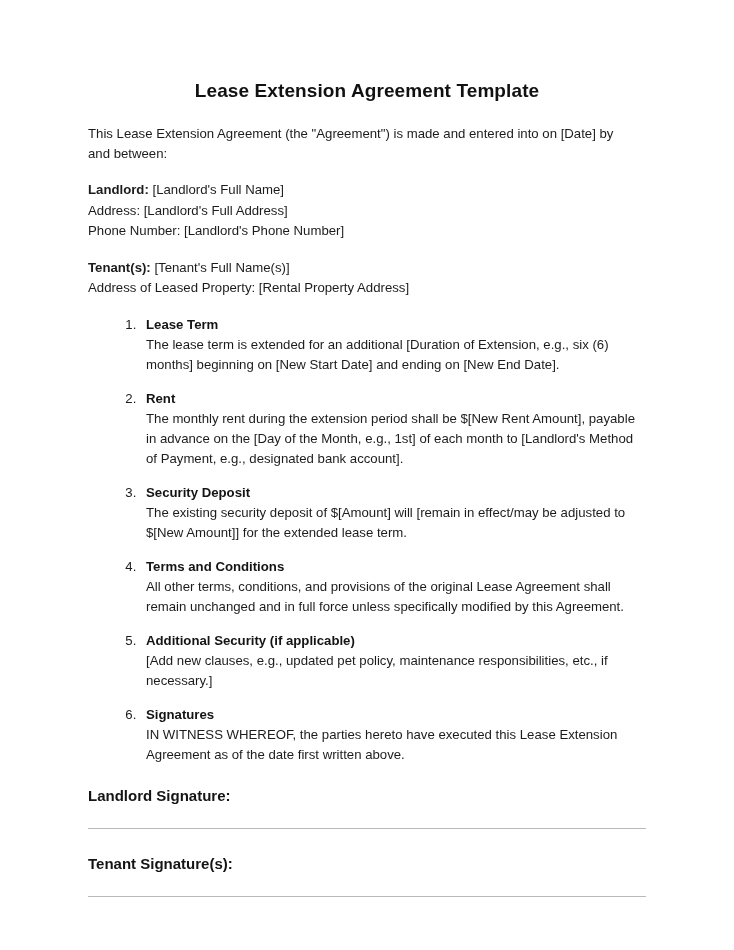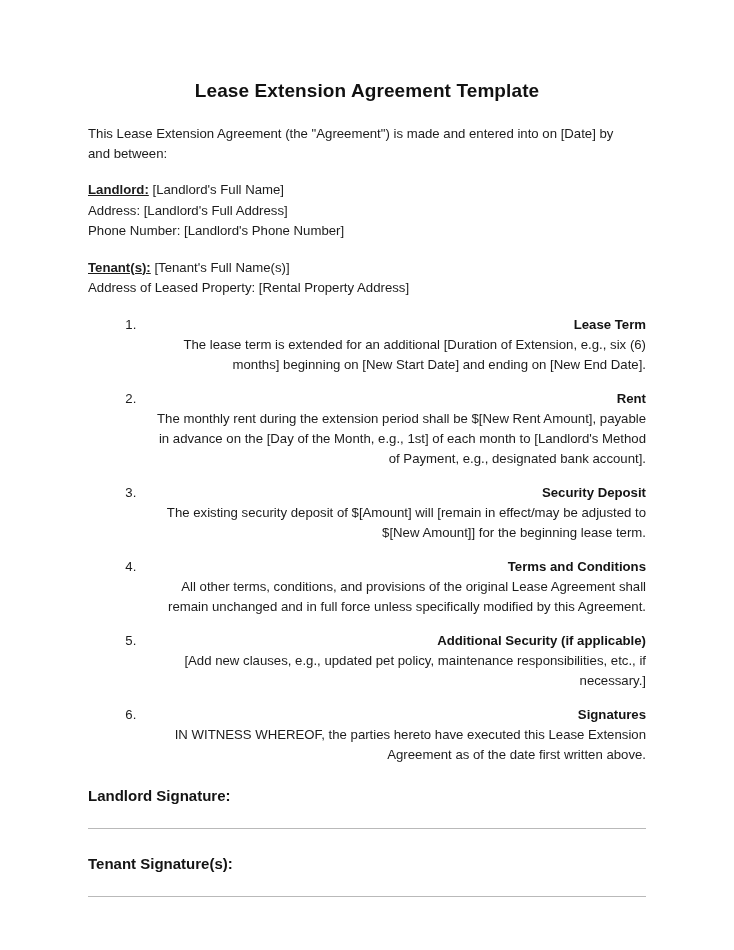--- a/index.html
+++ b/index.html
@@ -39,32 +39,30 @@
   .block {
     margin: 0 0 16px 0;
   }
   .block .line {
     font-size: 13.2px;
     line-height: 20.5px;
     color: #1c1c1c;
   }
   .lbl {
     font-weight: bold;
-    text-decoration: underline;
   }
   ol.clauses {
     margin: 0;
     padding: 0 0 0 52px;
     list-style-type: decimal;
     font-size: 13.2px;
   }
   ol.clauses > li {
     margin: 0 0 14px 0;
     padding-left: 6px;
-    text-align: right;
   }
   ol.clauses > li::marker {
     font-weight: normal;
     color: #1c1c1c;
   }
   .clause-title {
     font-weight: bold;
     font-size: 13.2px;
     line-height: 19px;
     display: block;
@@ -118,21 +116,21 @@
     <li>
       <span class="clause-title">Lease Term</span>
       <span class="clause-body">The lease term is extended for an additional [Duration of Extension, e.g., six (6) months] beginning on [New Start Date] and ending on [New End Date].</span>
     </li>
     <li>
       <span class="clause-title">Rent</span>
       <span class="clause-body">The monthly rent during the extension period shall be $[New Rent Amount], payable in advance on the [Day of the Month, e.g., 1st] of each month to [Landlord's Method of Payment, e.g., designated bank account].</span>
     </li>
     <li>
       <span class="clause-title">Security Deposit</span>
-      <span class="clause-body">The existing security deposit of $[Amount] will [remain in effect/may be adjusted to $[New Amount]] for the beginning lease term.</span>
+      <span class="clause-body">The existing security deposit of $[Amount] will [remain in effect/may be adjusted to $[New Amount]] for the extended lease term.</span>
     </li>
     <li>
       <span class="clause-title">Terms and Conditions</span>
       <span class="clause-body">All other terms, conditions, and provisions of the original Lease Agreement shall remain unchanged and in full force unless specifically modified by this Agreement.</span>
     </li>
     <li>
       <span class="clause-title">Additional Security (if applicable)</span>
       <span class="clause-body">[Add new clauses, e.g., updated pet policy, maintenance responsibilities, etc., if necessary.]</span>
     </li>
     <li>

